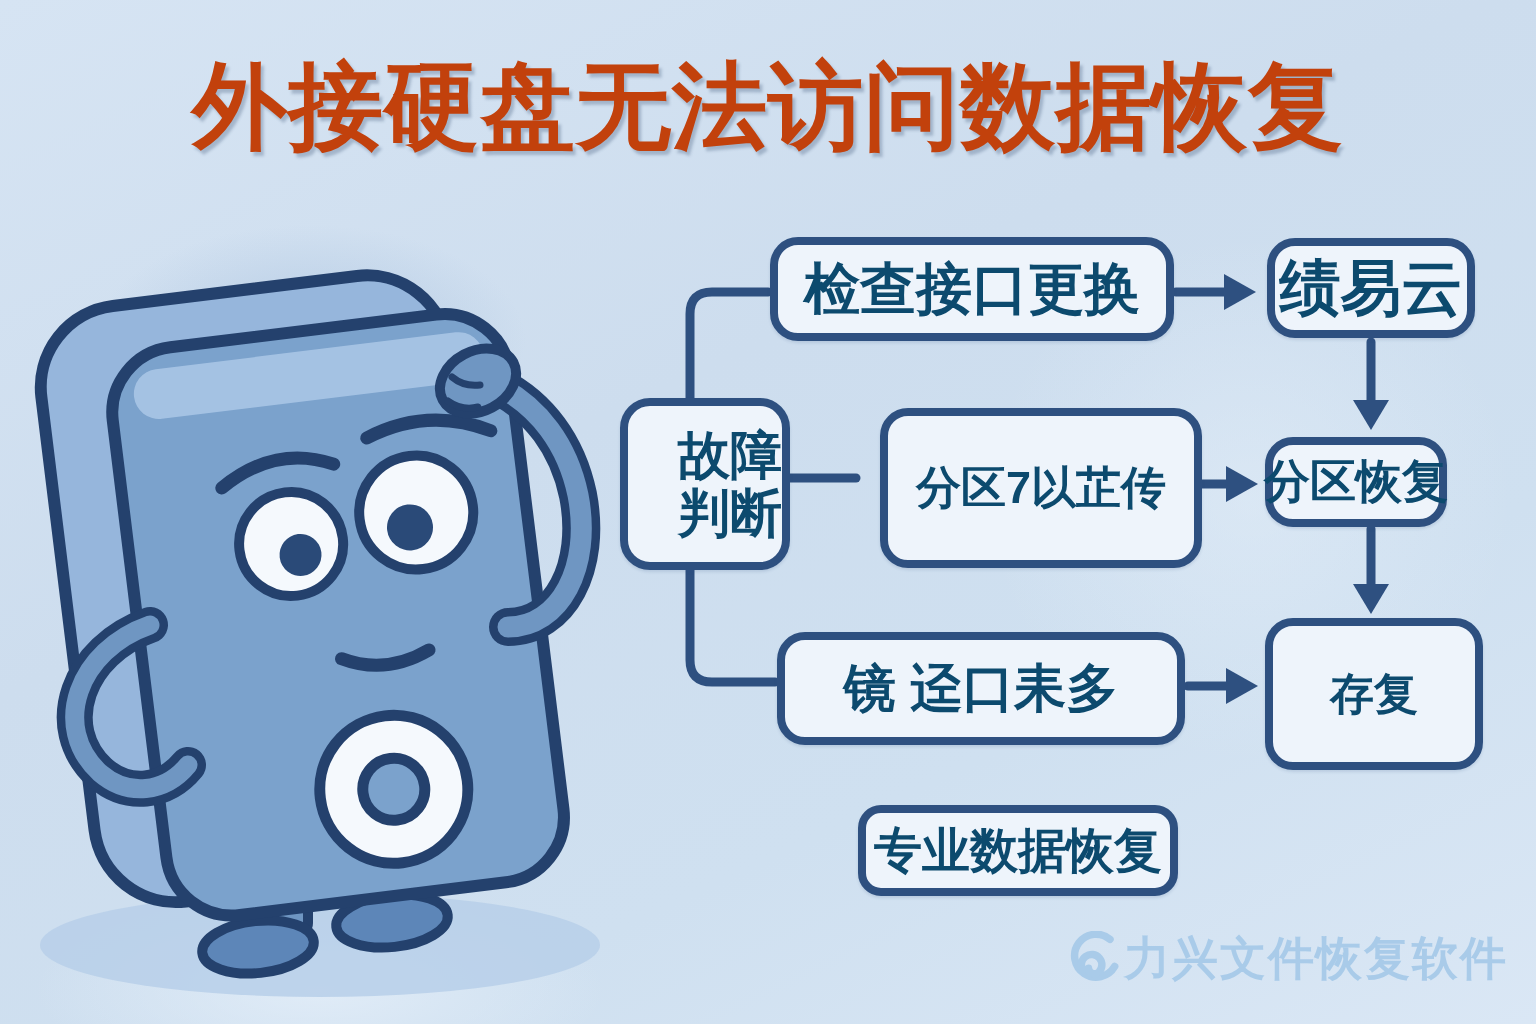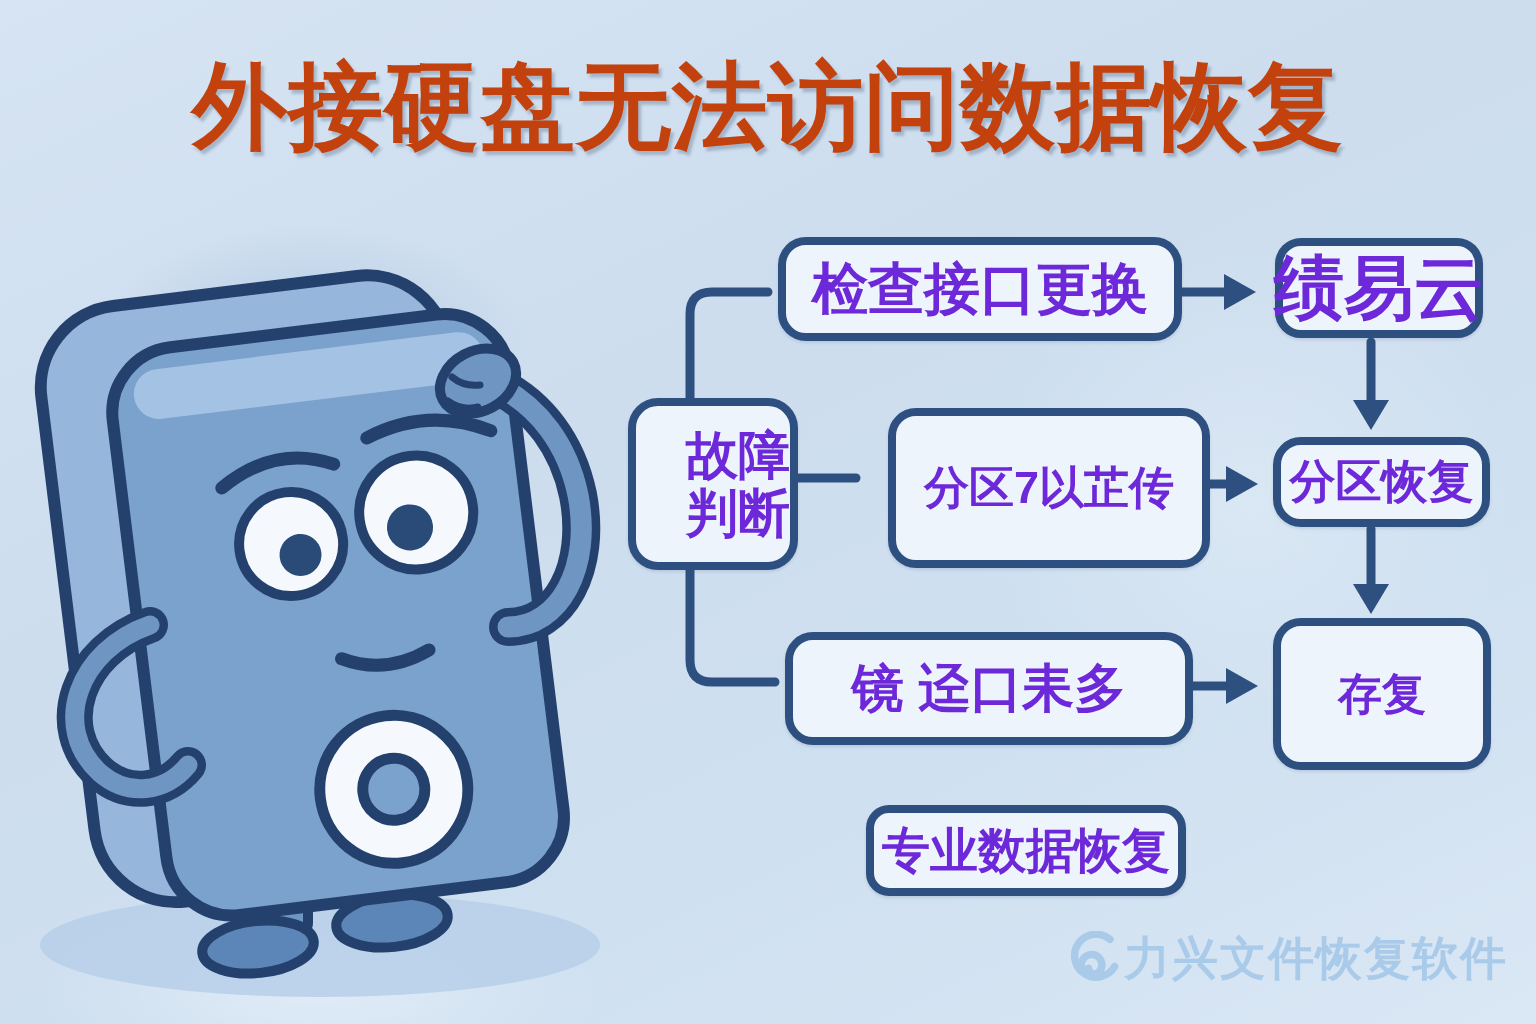--- a/index.html
+++ b/index.html
@@ -26,31 +26,30 @@
   }
 
   .mascot-svg{position:absolute;left:0;top:195px;width:620px;height:830px;}
 
   .connector-svg{position:absolute;inset:0;width:1536px;height:1024px;}
 
   .fbox{
     position:absolute;box-sizing:border-box;
     background:#eef4fb;border:8px solid #2e5080;border-radius:28px;
     display:flex;flex-direction:column;align-items:center;justify-content:center;
-    color:#6d28d9;font-weight:800;text-align:center;line-height:1.12;
+    color:#0c4a6e;font-weight:800;text-align:center;line-height:1.12;
     box-shadow:0 2px 3px rgba(46,80,128,.15);
-    margin-left:8px;
   }
   .fbox span{display:block;white-space:nowrap;}
 
   .box-root   {left:620px; top:398px; width:170px; height:172px; font-size:52px; border-radius:30px;align-items:flex-end;}
   .box-check  {left:770px; top:237px; width:404px; height:104px; font-size:56px;}
-  .box-cloud  {left:1267px;top:238px; width:208px; height:100px; font-size:70px;border-radius:26px;}
+  .box-cloud  {left:1267px;top:238px; width:208px; height:100px; font-size:61px;}
   .box-part   {left:880px; top:408px; width:322px; height:160px; font-size:45px;}
-  .box-partrec{left:1265px;top:437px; width:217px; height:90px;  font-size:46px;}
+  .box-partrec{left:1265px;top:437px; width:182px; height:90px;  font-size:46px;}
   .box-mirror {left:777px; top:632px; width:408px; height:113px; font-size:52px;}
   .box-portrec{left:1265px;top:618px; width:218px; height:152px; font-size:44px;}
   .box-pro    {left:858px; top:805px; width:320px; height:91px;  font-size:48px;border-radius:23px;}
 
   .watermark{
     position:absolute;right:28px;top:928px;display:flex;align-items:center;
     color:#a9cbe9;
   }
   .watermark .wm-text{font-size:46px;font-weight:800;letter-spacing:2px;white-space:nowrap;}
   .wm-icon{width:56px;height:56px;}

